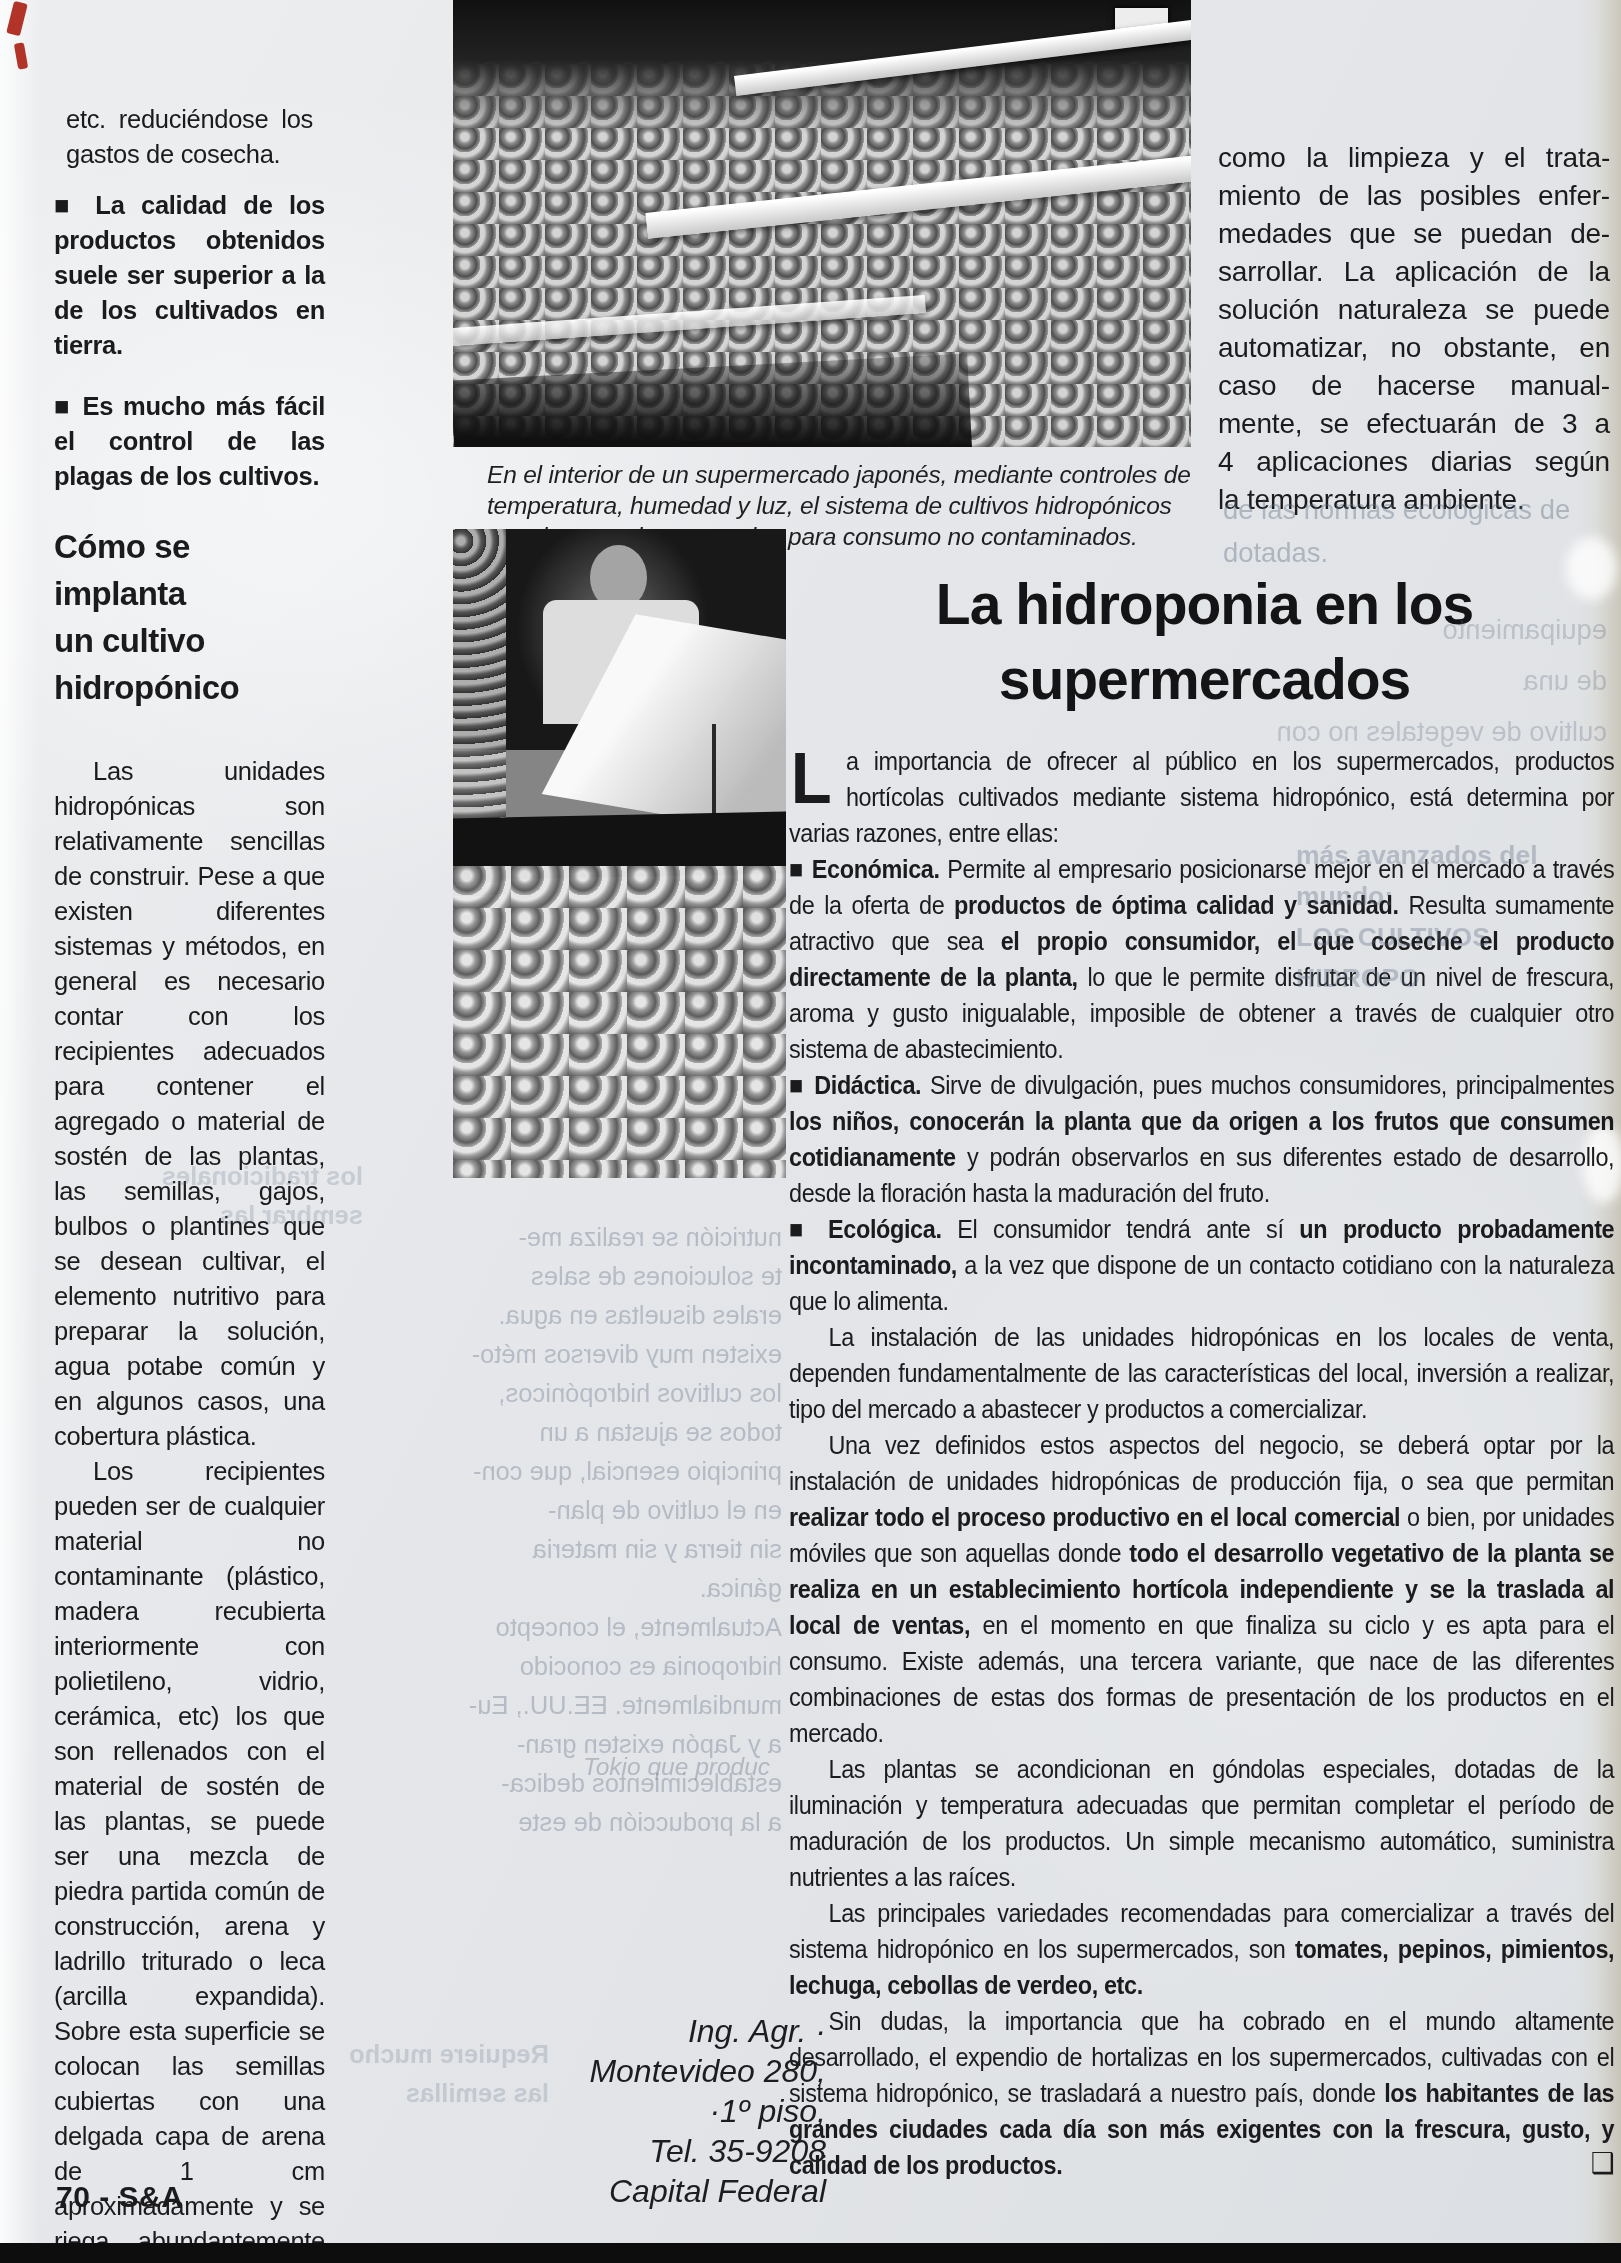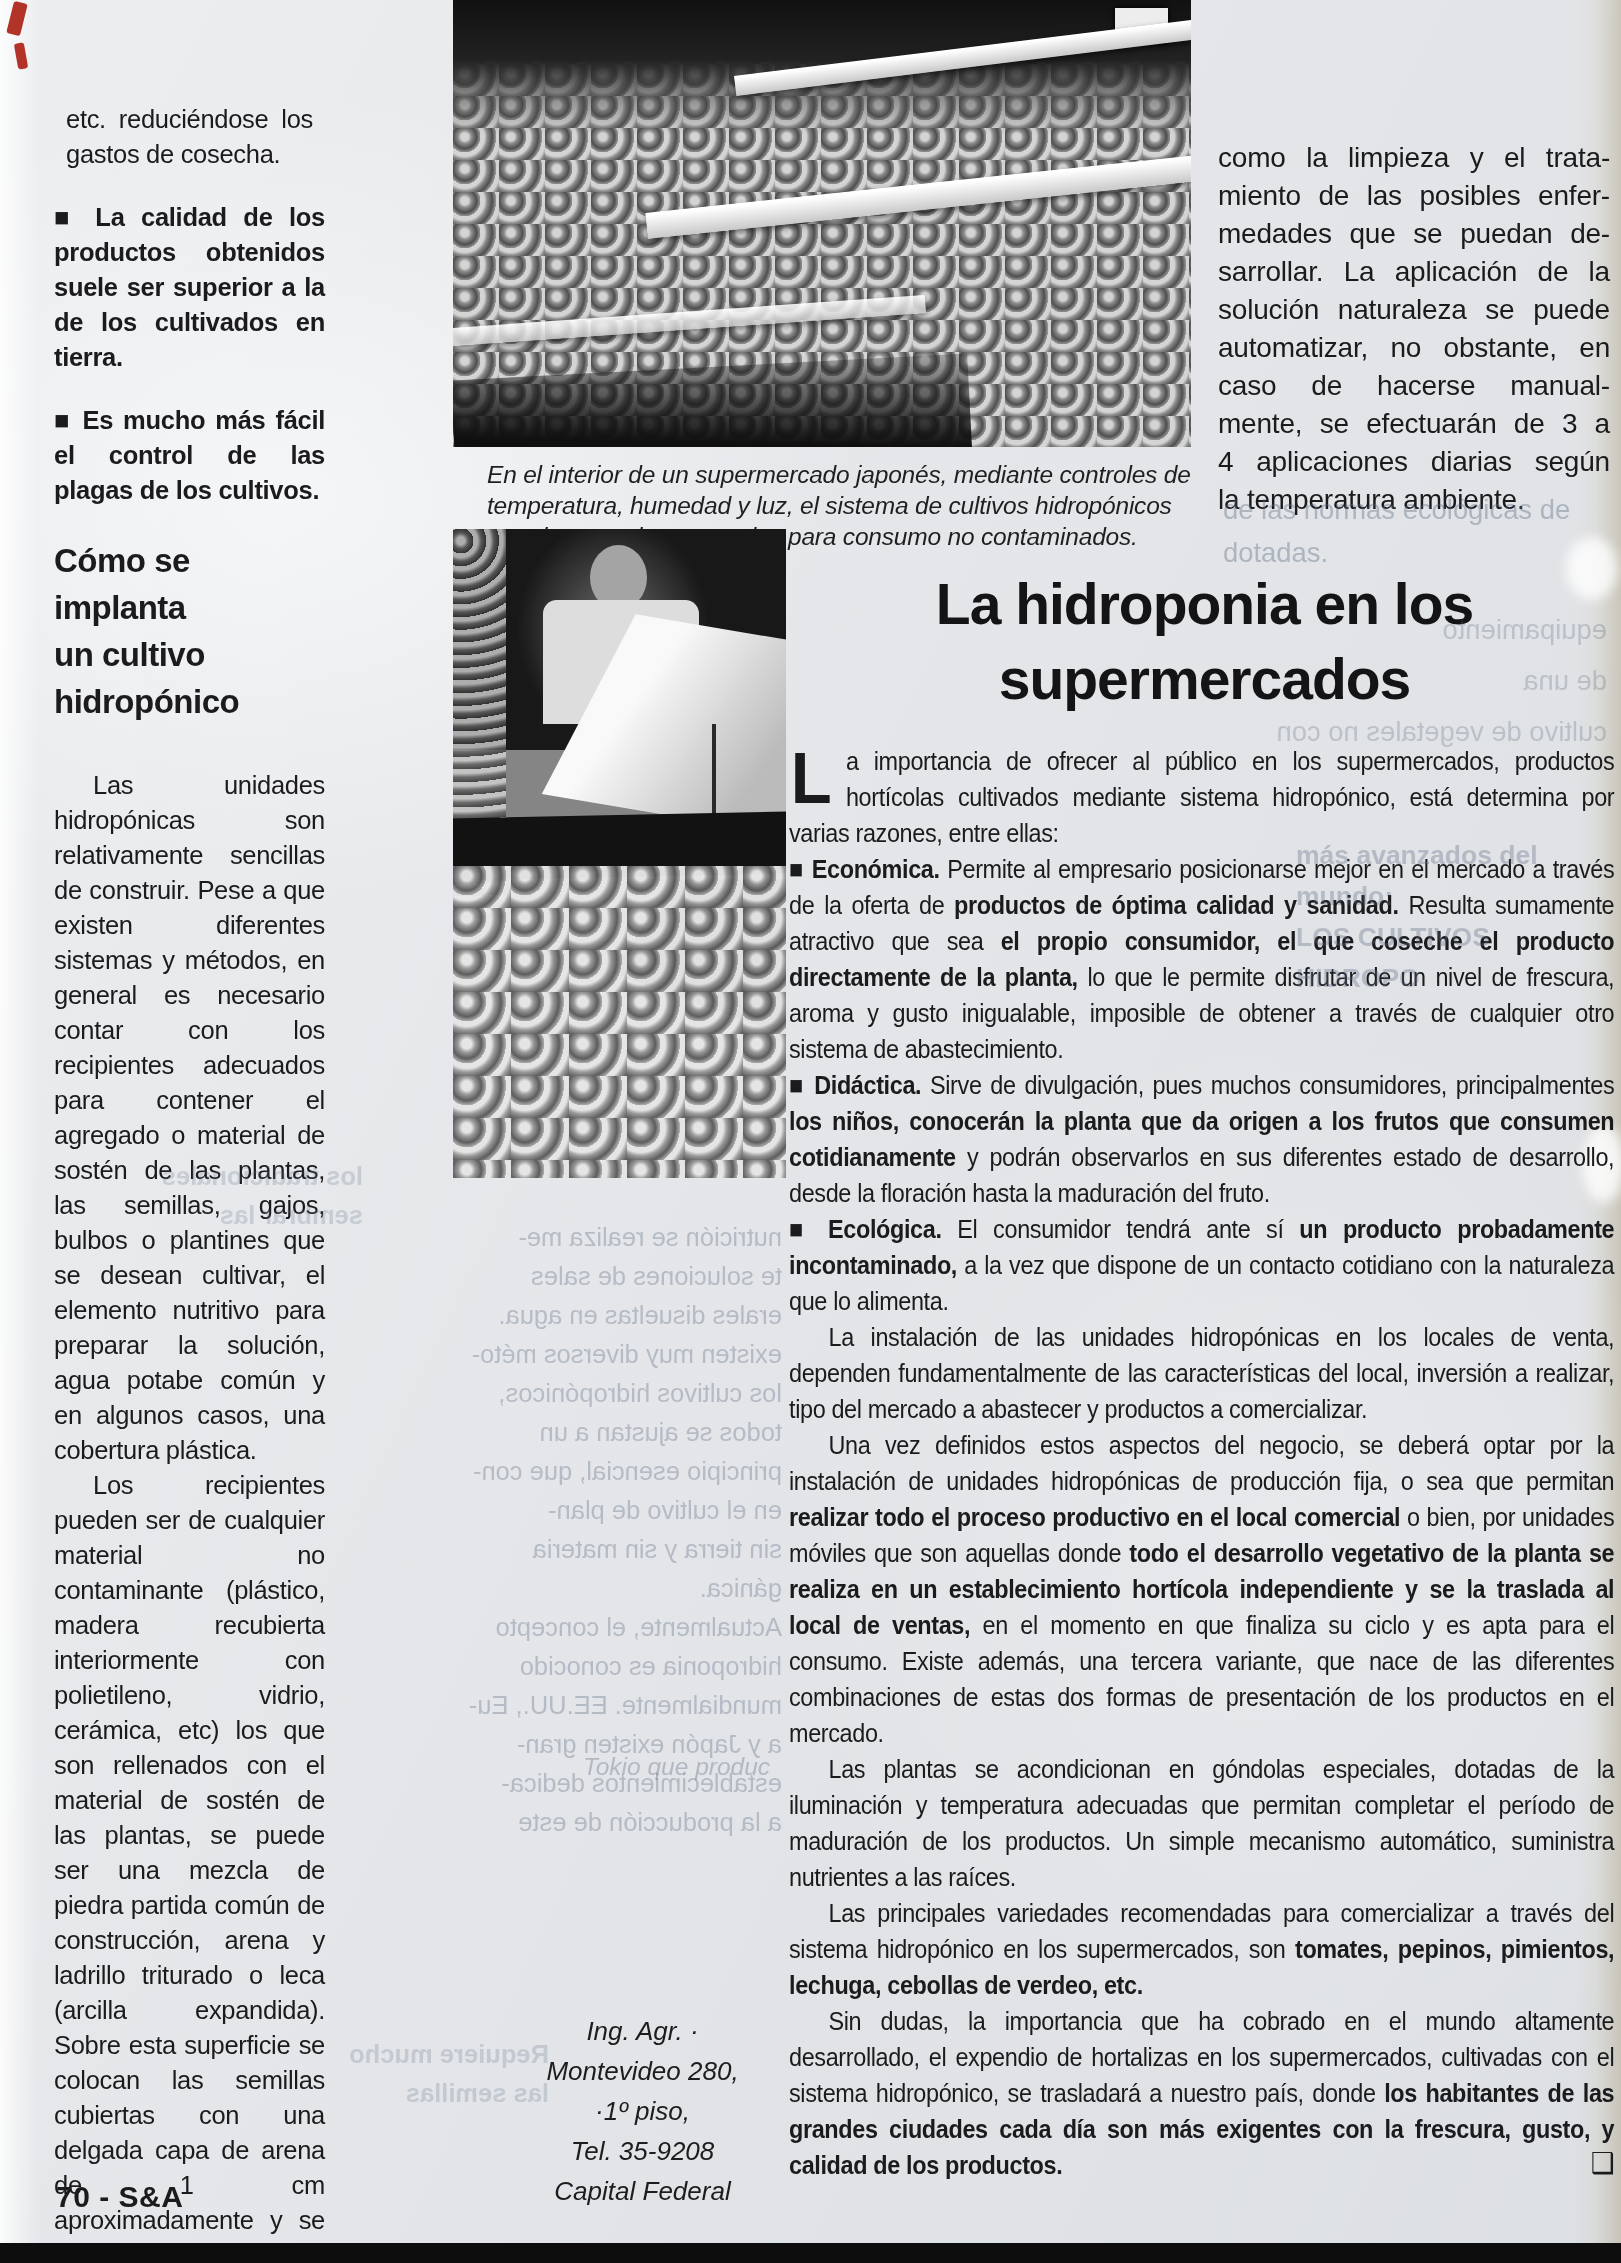--- a/index.html
+++ b/index.html
@@ -18,21 +18,21 @@
   .curl.c1{left:1566px;top:537px;width:51px;height:63px;}
   .curl.c2{left:1582px;top:1125px;width:43px;height:78px;}
   .redmark{position:absolute;background:#b23327;}
   .rm1{left:9.8px;top:2px;width:13.7px;height:33px;transform:rotate(14deg);border-radius:2.9px;}
   .rm2{left:15.7px;top:43px;width:9.8px;height:25.5px;transform:rotate(-10deg);border-radius:2.9px;}
   .reddot{position:absolute;left:629px;top:606px;width:6.9px;height:6.9px;border-radius:50%;background:#b23327;}
 
   
   .leftcol{position:absolute;left:54px;top:90px;width:271px;font-size:25.5px;line-height:35px;
     text-align:justify;letter-spacing:-0.3px;}
-  .leftcol .bullet{font-weight:bold;margin-top:28px;}
+  .leftcol .bullet{font-weight:bold;margin-top:16px;}
   .lc-head{font-weight:bold;font-size:33px;line-height:47px;margin:29px 0 43px;text-align:left;letter-spacing:-0.5px;}
   .leftcol .ind{text-indent:39px;}
   .footer{position:absolute;left:56px;top:2180px;font-weight:bold;font-size:30px;letter-spacing:0.5px;}
 
   
   .photo{position:absolute;overflow:hidden;filter:saturate(0) contrast(1.04);}
   #photo1{left:453px;top:0;width:738px;height:447px;background:#6f6f6f;}
   #photo1 .mottle{position:absolute;inset:0;
     background:
       repeating-radial-gradient(circle at 11.8px 8.8px, #dcdcdc 0 3.9px, #8e8e8e 6.9px, #4e4e4e 11.8px, #a0a0a0 15.7px),
@@ -79,22 +79,22 @@
 
   
   .article{position:absolute;left:789px;top:743px;width:898px;transform:scaleX(.919);
     transform-origin:0 0;font-size:25.5px;line-height:36px;text-align:justify;letter-spacing:-0.4px;}
   .article p{margin:0;}
   .article .ind{text-indent:43px;}
   .article .b, .b{font-weight:bold;}
   .drop{float:left;font-weight:bold;font-size:73px;line-height:59px;padding:4.9px 15.7px 0 2px;}
   .endmark{float:right;font-size:29px;line-height:33px;}
 
-  .contact{position:absolute;left:459px;top:2011px;width:367px;text-align:center;
-    font-style:italic;font-size:26px;line-height:40px;color:#1d1d1f;}
+  .contact{position:absolute;left:459px;top:2011px;width:367px;text-align:right;
+    font-style:italic;font-size:32px;line-height:40px;color:#1d1d1f;}
 
   
   .ghost{position:absolute;color:rgba(88,104,126,.38);filter:blur(0.6px);}
   .ghost.mir{transform:scaleX(-1);}
   .g-right1{left:1223px;top:488px;width:384px;font-size:27.4px;line-height:43px;}
   .g-right2{left:1223px;top:604px;width:384px;font-size:27.4px;line-height:51px;color:rgba(88,104,126,.28);}
   .g-right3{left:1296px;top:835px;width:323px;font-size:26.5px;line-height:41px;font-weight:bold;color:rgba(88,104,126,.33);}
   .g-mid{left:459px;top:1218px;width:323px;font-size:25.5px;line-height:39px;color:rgba(88,104,126,.33);}
   .g-tokio{left:583px;top:1753px;width:245px;font-size:24.5px;font-style:italic;color:rgba(88,104,126,.35);}
   .g-left1{left:147px;top:1157px;width:216px;font-size:25.5px;line-height:39px;font-weight:bold;color:rgba(88,104,126,.22);}

